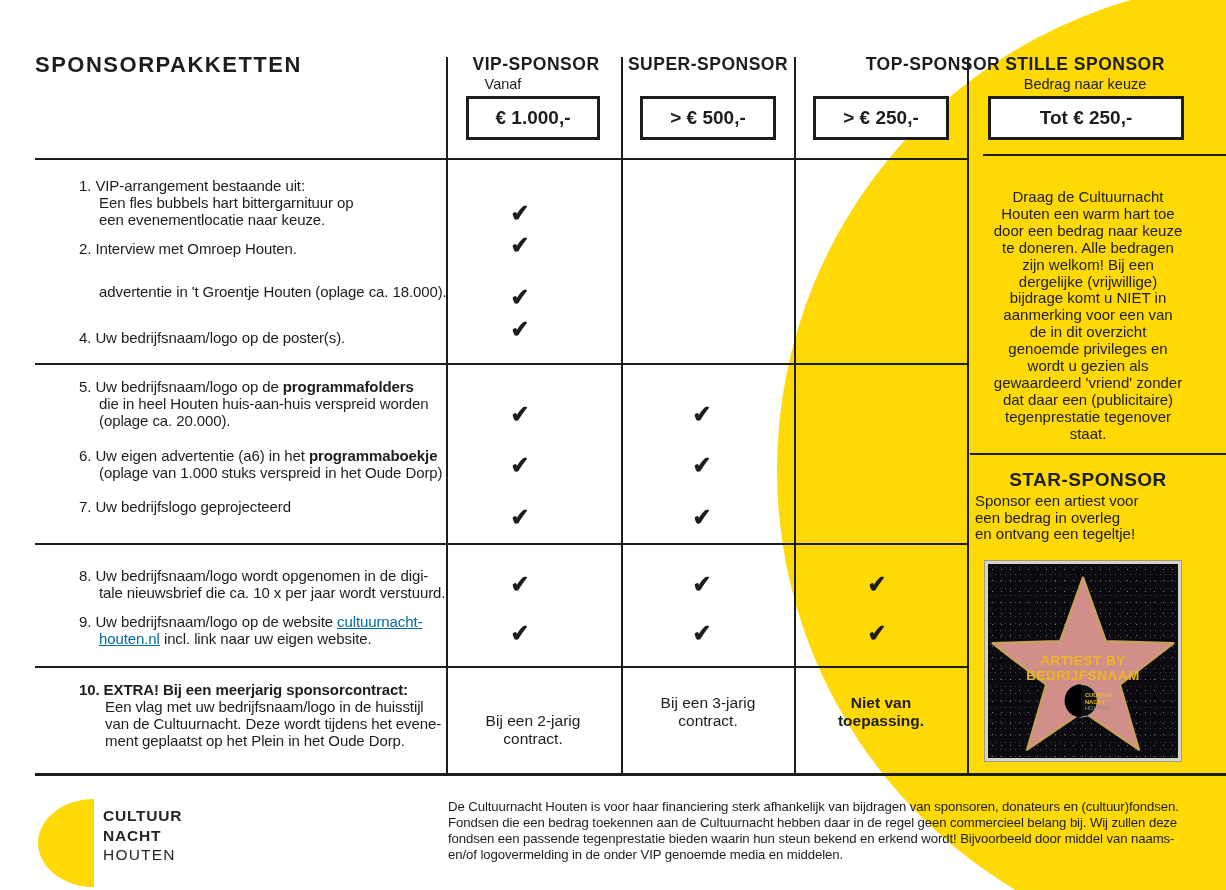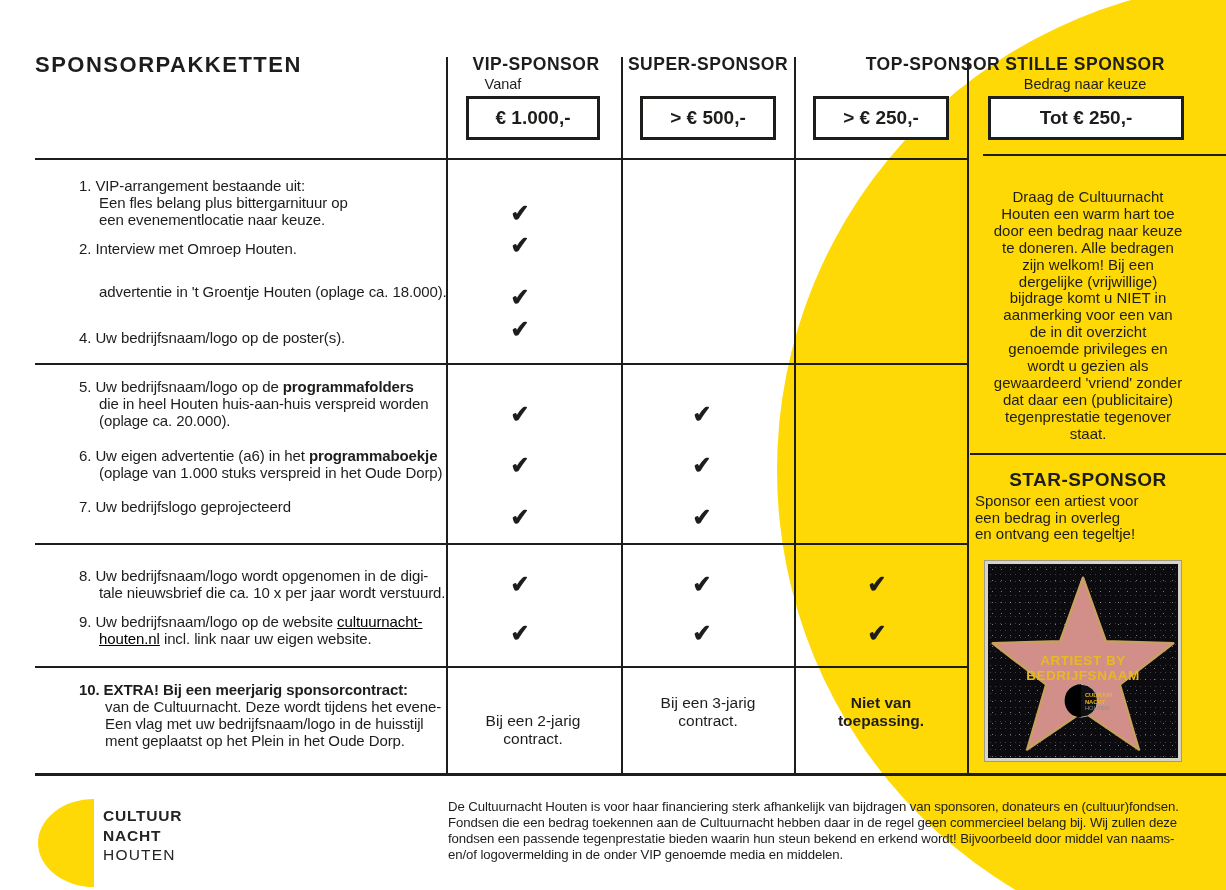--- a/index.html
+++ b/index.html
@@ -41,21 +41,21 @@
 
   .item{position:absolute;left:35px;width:412px;font-size:15px;line-height:17px;letter-spacing:-.1px;margin-left:44px;}
   .item div{white-space:nowrap;}
   .item .cont{padding-left:20px;}
   .b{font-weight:bold;}
   #it1{top:177px;}#it2{top:240px;}#it3{top:283px;}#it4{top:329px;}
   #it5{top:378px;}#it6{top:447px;}#it7{top:498px;}
   #it8{top:567px;}#it9{top:613px;}
   #it10{top:681px;}
   #it10 .cont{padding-left:26px;}
-  .link{color:#000000;text-decoration:underline;cursor:pointer;}
+  .link{color:#0369a1;text-decoration:underline;cursor:pointer;}
 
   .check{position:absolute;width:60px;text-align:center;font-size:23px;font-weight:bold;
          transform:rotate(-4deg);color:#1d1d1b;}
   .ck-vip{left:490px;}.ck-super{left:672px;}.ck-top{left:847px;}
   .ck-r1{top:200px;}.ck-r2{top:232px;}.ck-r3{top:284px;}.ck-r4{top:316px;}
   .ck-r5{top:401px;}.ck-r6{top:452px;}.ck-r7{top:504px;}
   .ck-r8{top:571px;}.ck-r9{top:620px;}
 
   .contract{position:absolute;top:694px;text-align:center;font-size:15.5px;line-height:18px;}
   #ct-vip{left:451px;width:164px;margin-top:18px;}
@@ -115,21 +115,21 @@
 
   <div class="colhead" id="ch-top">TOP-SPONSOR</div>
   <div class="pricebox" id="box-top">&gt; € 250,-</div>
 
   <div class="colhead" id="ch-stille">STILLE SPONSOR</div>
   <div class="colsub" id="cs-stille">Bedrag naar keuze</div>
   <div class="pricebox" id="box-stille">Tot € 250,-</div>
 
   <div class="item" id="it1">
     <div>1. VIP-arrangement bestaande uit:</div>
-    <div class="cont">Een fles belang plus bittergarnituur op</div>
+    <div class="cont">Een fles bubbels hart bittergarnituur op</div>
     <div class="cont">een evenementlocatie naar keuze.</div>
   </div>
   <div class="item" id="it2">
     <div>2. Interview met Omroep Houten.</div>
   </div>
   <div class="item" id="it3">
     <div class="cont">advertentie in 't Groentje Houten (oplage ca. 18.000).</div>
   </div>
   <div class="item" id="it4">
     <div>4. Uw bedrijfsnaam/logo op de poster(s).</div>
@@ -149,22 +149,22 @@
   <div class="item" id="it8">
     <div>8. Uw bedrijfsnaam/logo wordt opgenomen in de digi-</div>
     <div class="cont">tale nieuwsbrief die ca. 10 x per jaar wordt verstuurd.</div>
   </div>
   <div class="item" id="it9">
     <div><span>9. Uw bedrijfsnaam/logo op de website </span><span class="link">cultuurnacht-</span></div>
     <div class="cont"><span class="link">houten.nl</span><span> incl. link naar uw eigen website.</span></div>
   </div>
   <div class="item" id="it10">
     <div class="b">10. EXTRA! Bij een meerjarig sponsorcontract:</div>
+    <div class="cont">Een vlag met uw bedrijfsnaam/logo in de huisstijl</div>
     <div class="cont">van de Cultuurnacht. Deze wordt tijdens het evene-</div>
-    <div class="cont">Een vlag met uw bedrijfsnaam/logo in de huisstijl</div>
     <div class="cont">ment geplaatst op het Plein in het Oude Dorp.</div>
   </div>
 
   <div class="contract" id="ct-vip">
       <div>Bij een 2-jarig</div>
       <div>contract.</div>
     </div>
   <div class="contract" id="ct-super">
       <div>Bij een 3-jarig</div>
       <div>contract.</div>

